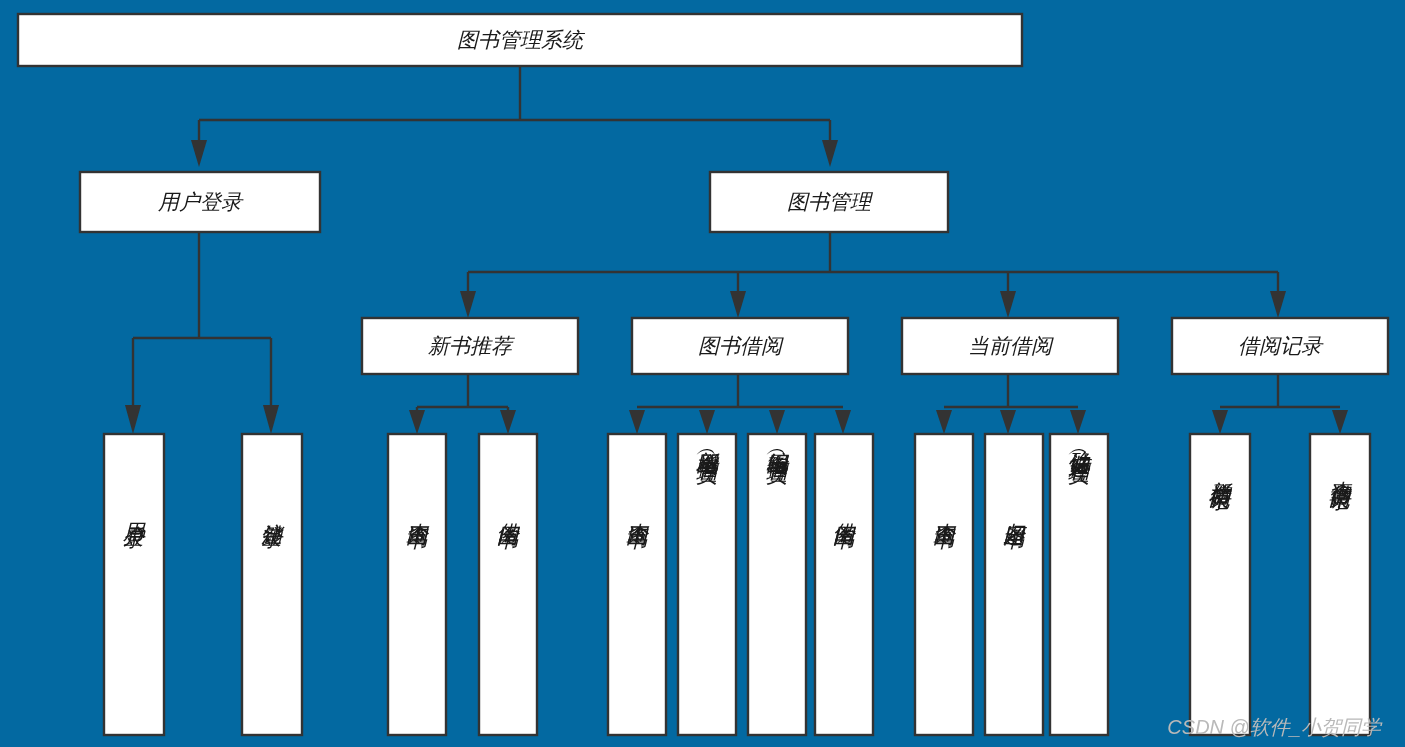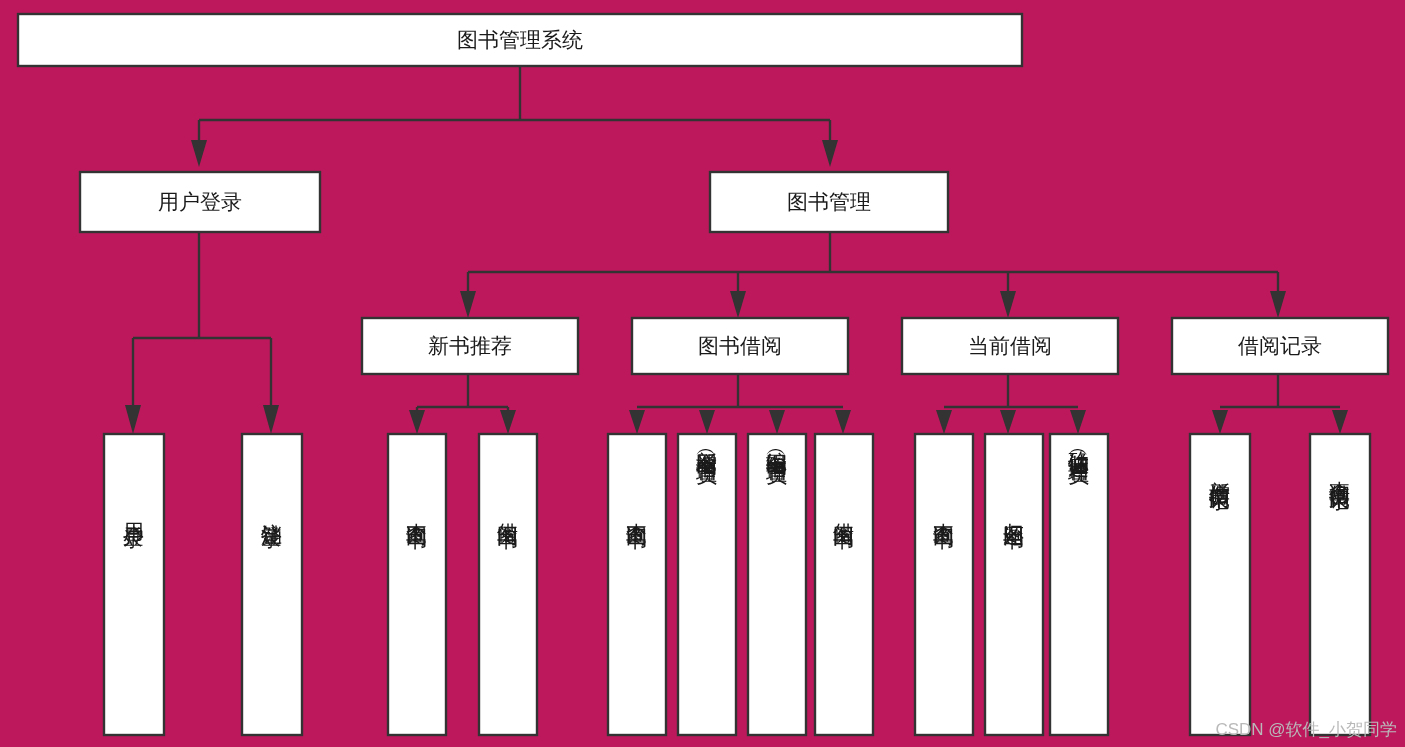--- a/index.html
+++ b/index.html
@@ -7,22 +7,23 @@
     padding: 0;
     background: #ffffff;
   }
   body {
     font-family: "Liberation Sans", "DejaVu Sans", sans-serif;
   }
   #diagram-root {
     position: relative;
     width: 1405px;
     height: 747px;
-    background: #be185d;
+    background: #0369a1;
     overflow: hidden;
+    font-style: italic;
   }
   svg#flowchart {
     position: absolute;
     left: 0;
     top: 0;
     width: 1405px;
     height: 747px;
     display: block;
   }
   .node-box {
@@ -51,24 +52,24 @@
     fill: #1a1a1a;
     font-family: "Liberation Sans", "DejaVu Sans", sans-serif;
     font-size: 21px;
     writing-mode: vertical-rl;
     text-orientation: upright;
     text-anchor: middle;
     letter-spacing: 2px;
   }
   .watermark-text {
     position: absolute;
-    right: 8px;
+    right: 24px;
     bottom: 6px;
     font-family: "Liberation Sans", "DejaVu Sans", sans-serif;
-    font-size: 17px;
+    font-size: 20px;
     color: #b9b9b9;
     white-space: nowrap;
     user-select: none;
   }
 </style>
 </head>
 <body>
 
 <div id="diagram-root">
 

